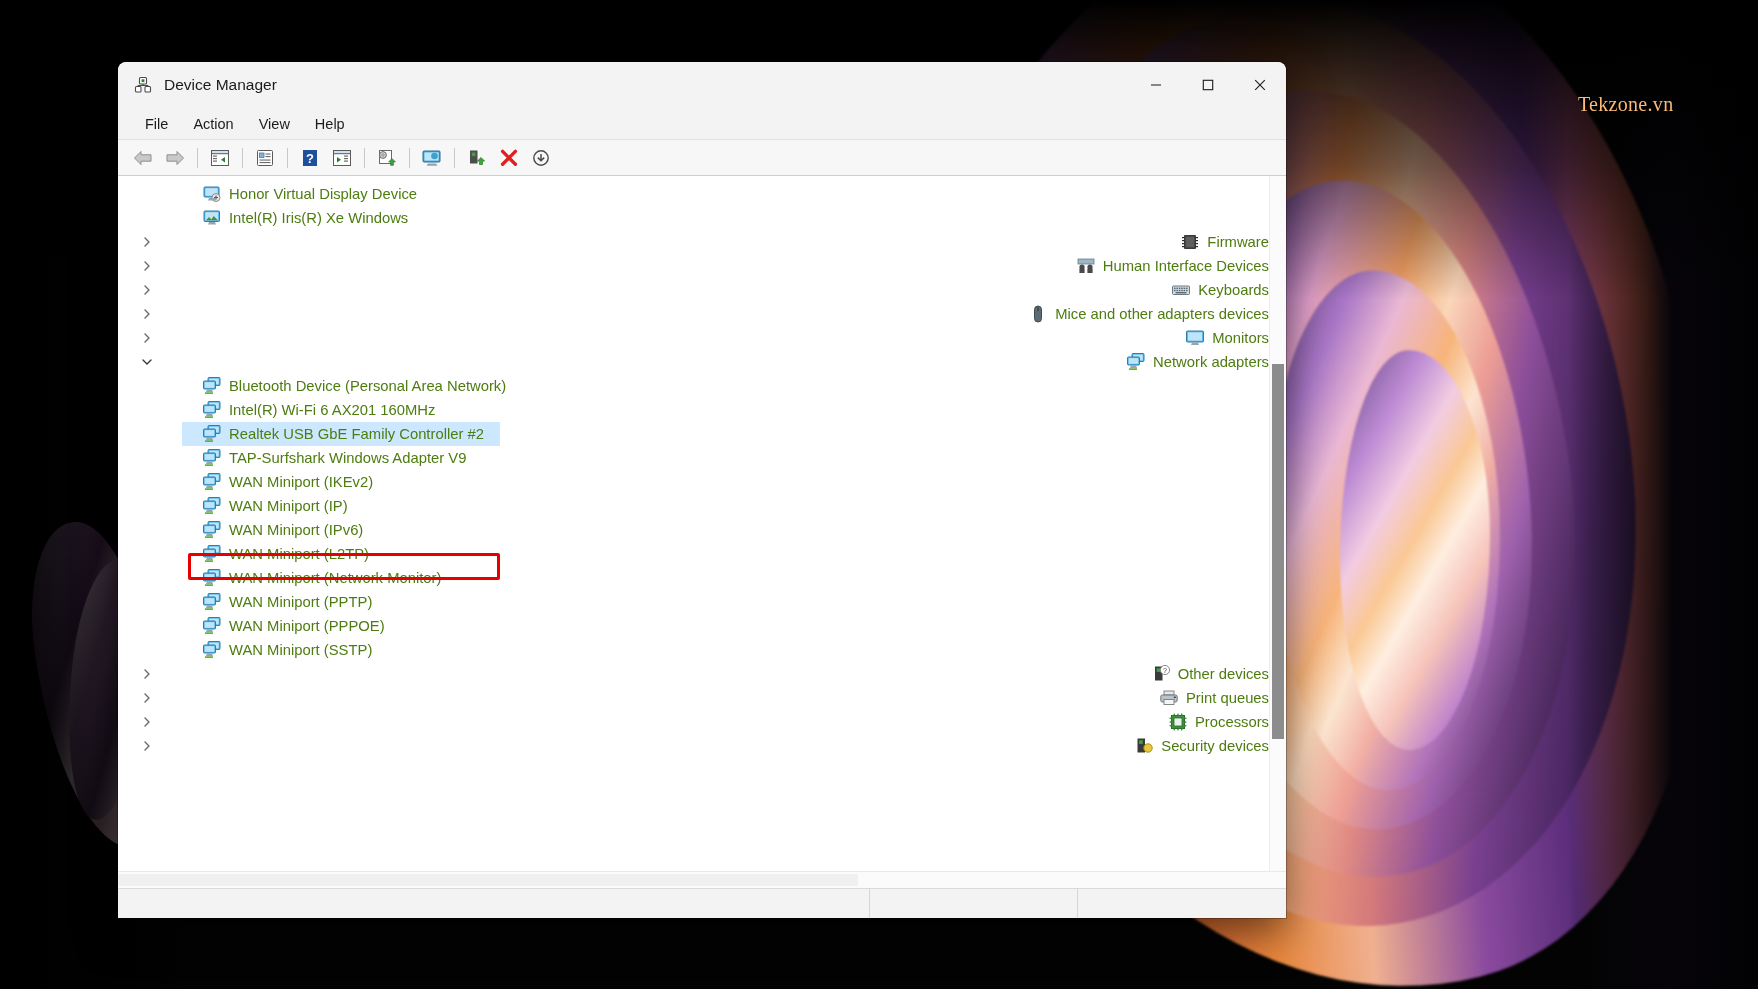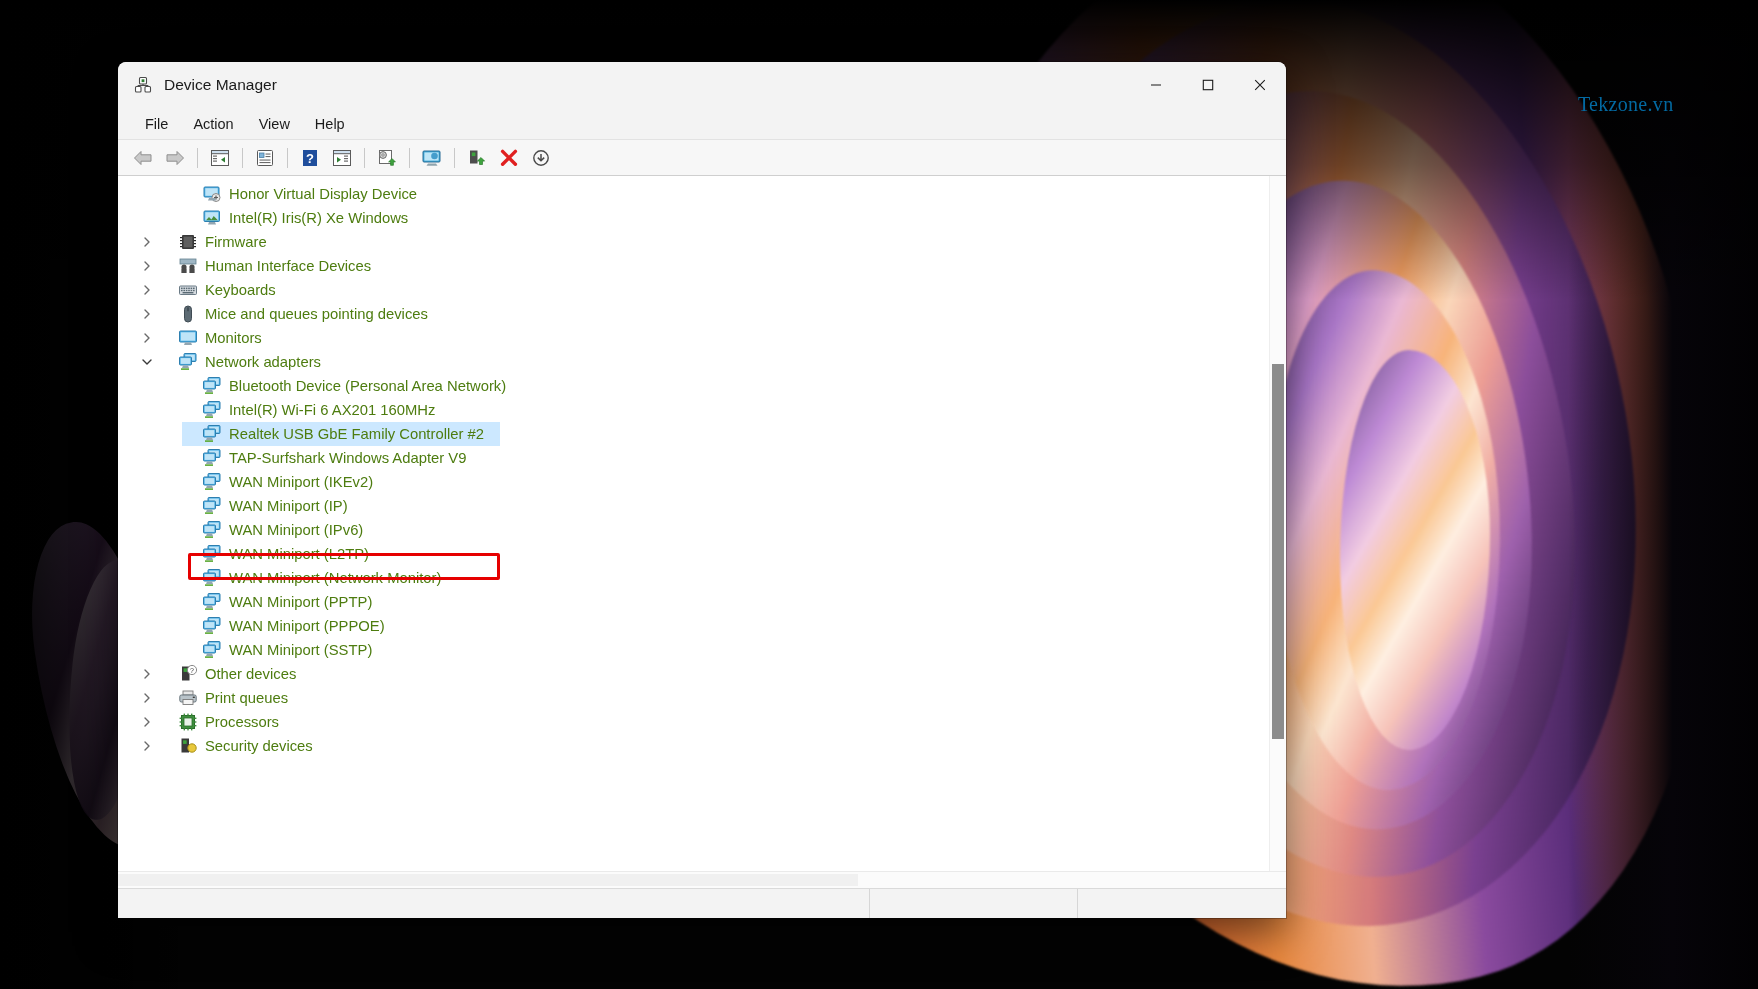--- a/index.html
+++ b/index.html
@@ -21,21 +21,21 @@
     position: absolute;
     border-radius: 50% 42% 48% 52% / 54% 46% 52% 48%;
     transform-origin: center;
   }
 
   #watermark {
     position: absolute;
     left: 1578px; top: 93px;
     font-family: "Liberation Serif", serif;
     font-size: 20px;
-    color: #0369a1;
+    color: #fdba74;
     letter-spacing: .3px;
     z-index: 40;
   }
 
   
   #window {
     position: absolute;
     left: 118px; top: 62px;
     width: 1168px; height: 856px;
     background: #f3f3f3;
@@ -153,21 +153,21 @@
   .ico {
     width: 20px; height: 20px;
     flex: none;
     margin-right: 7px;
     position: relative;
     z-index: 1;
   }
   .label { z-index: 1; position: relative; }
 
   
-  .lvl1 { padding-left: 60px; }   
+  .lvl1 { padding-left: 60px; justify-content: flex-end; }   
   .lvl2 { padding-left: 84px; }   
 
   
   #annot {
     position: absolute;
     left: 70px; top: 377px;
     width: 312px; height: 27px;
     border: 3px solid #e60000;
     border-radius: 2px;
     z-index: 5;
@@ -515,21 +515,21 @@
           <svg width="10" height="10" viewBox="0 0 10 10">
               <path d="M3 1l4 4-4 4" fill="none" stroke="#6a6a6a" stroke-width="1.4" stroke-linecap="round" stroke-linejoin="round"></path>
             </svg>
         </span>
         <span class="ico">
           <svg width="20" height="20" viewBox="0 0 20 20">
             <rect x="6.5" y="2" width="7" height="16" rx="3.5" fill="#5d6b74" stroke="#3f4b53" stroke-width="1"></rect>
             <path d="M10 3.2v4" stroke="#2f3940" stroke-width="1.1"></path>
           </svg>
         </span>
-        <span class="label">Mice and queues pointing devices</span>
+        <span class="label">Mice and other adapters devices</span>
       </div>
 
       <div class="row lvl1">
         <span class="chev" style="position:absolute;left:20px;">
           <svg width="10" height="10" viewBox="0 0 10 10">
               <path d="M3 1l4 4-4 4" fill="none" stroke="#6a6a6a" stroke-width="1.4" stroke-linecap="round" stroke-linejoin="round"></path>
             </svg>
         </span>
         <span class="ico">
           <svg width="20" height="20" viewBox="0 0 20 20">

